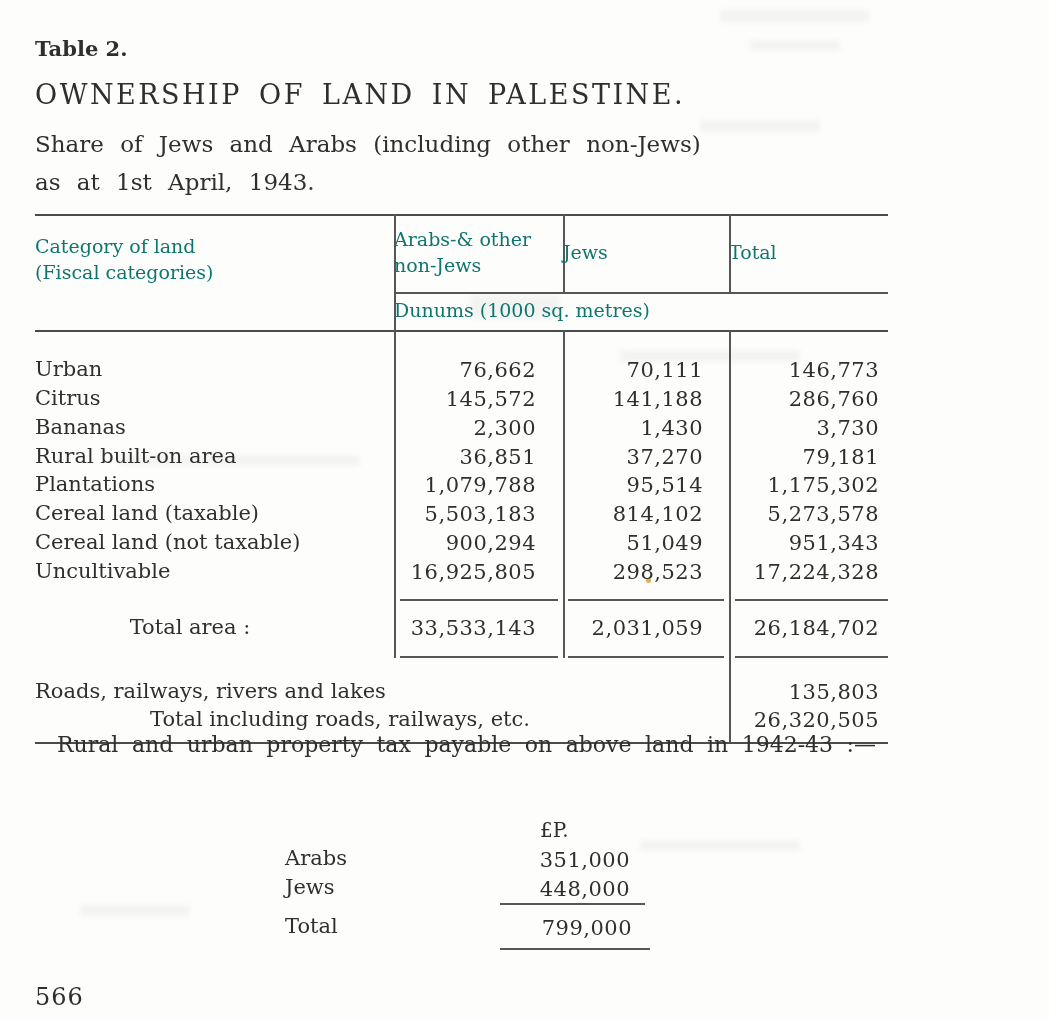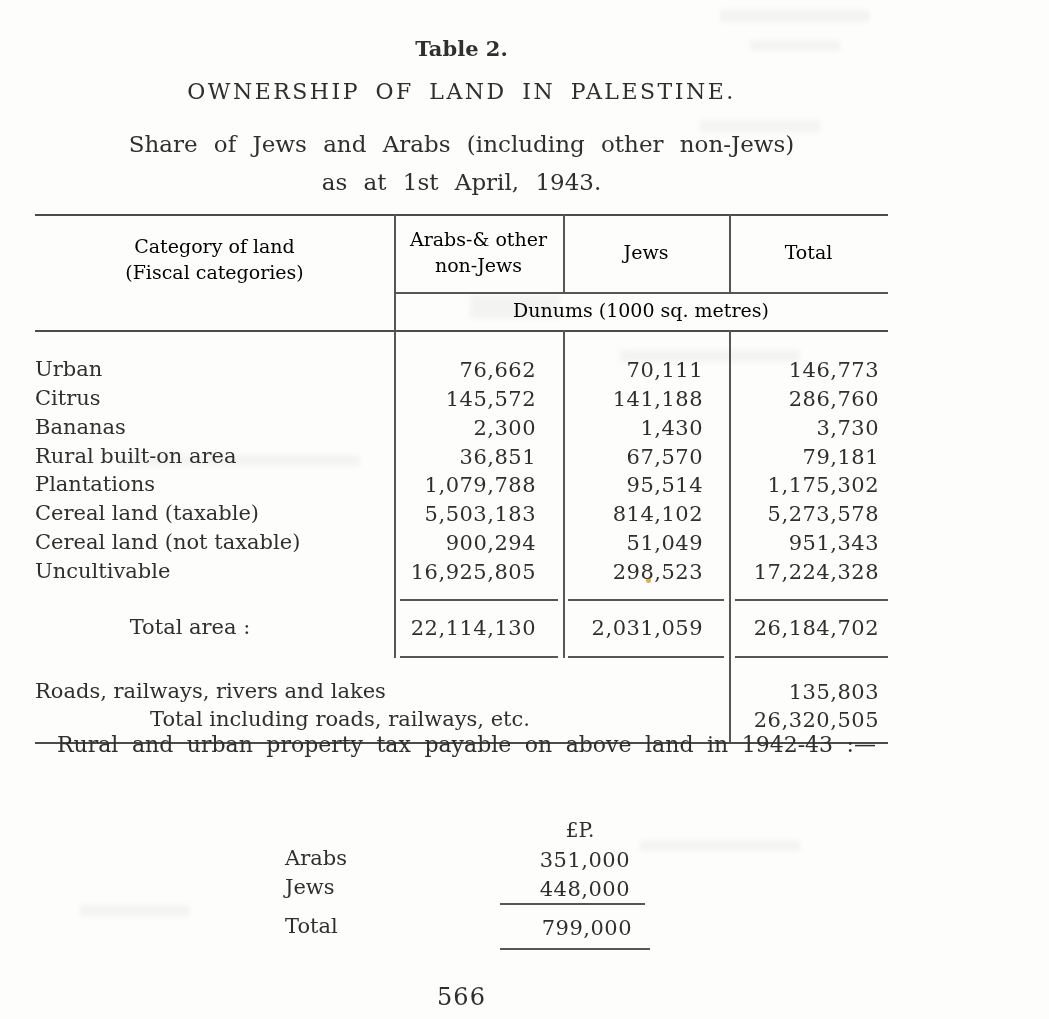--- a/index.html
+++ b/index.html
@@ -5,29 +5,29 @@
   html,body{margin:0;padding:0;background:#ffffff;}
   #page{
     position:relative;
     width:1049px;height:1019px;
     background:#fdfdfc;
     font-family:"DejaVu Serif","Liberation Serif",serif;
     color:#2f2f2f;
     overflow:hidden;
   }
   .abs{position:absolute;}
-  .ctr{text-align:center;}
+  .ctr{text-align:left;}
   .rgt{text-align:right;}
   .hline{position:absolute;background:#4c4c4c;height:2px;}
   .hline.thin{height:1.5px;background:#565656;}
   .vline{position:absolute;background:#565656;width:1.5px;}
   .t-label{font-weight:bold;font-size:21px;}
-  .t-main{font-size:22px;letter-spacing:2.5px;word-spacing:6px;}
+  .t-main{font-size:27px;letter-spacing:2.5px;word-spacing:6px;}
   .t-sub{font-size:23px;word-spacing:9px;}
-  .hdr{font-size:19px;line-height:26px;color:#000000;}
+  .hdr{font-size:19px;line-height:26px;color:#0f766e;}
   .cell{font-size:21px;line-height:27px;white-space:nowrap;}
   .num{font-size:21px;line-height:27px;letter-spacing:0.5px;}
   .taxhead{font-size:22px;word-spacing:6.5px;white-space:nowrap;}
   .ghost{position:absolute;background:#7c8f7f;opacity:0.07;filter:blur(2.5px);border-radius:2px;}
   .speck{position:absolute;width:5px;height:5px;border-radius:50%;background:#d9a427;opacity:0.85;}
   .pageno{font-size:24px;letter-spacing:1px;}
 </style>
 </head>
 <body>
 
@@ -84,21 +84,21 @@
   </div>
   <div>
     <div class="abs cell" style="left:35px;top:414px;">Bananas</div>
     <div class="abs num rgt" style="left:400px;top:415px;width:136px;">2,300</div>
     <div class="abs num rgt" style="left:567px;top:415px;width:136px;">1,430</div>
     <div class="abs num rgt" style="left:737px;top:415px;width:142px;">3,730</div>
   </div>
   <div>
     <div class="abs cell" style="left:35px;top:443px;">Rural built-on area</div>
     <div class="abs num rgt" style="left:400px;top:444px;width:136px;">36,851</div>
-    <div class="abs num rgt" style="left:567px;top:444px;width:136px;">67,570</div>
+    <div class="abs num rgt" style="left:567px;top:444px;width:136px;">37,270</div>
     <div class="abs num rgt" style="left:737px;top:444px;width:142px;">79,181</div>
   </div>
   <div>
     <div class="abs cell" style="left:35px;top:471px;">Plantations</div>
     <div class="abs num rgt" style="left:400px;top:472px;width:136px;">1,079,788</div>
     <div class="abs num rgt" style="left:567px;top:472px;width:136px;">95,514</div>
     <div class="abs num rgt" style="left:737px;top:472px;width:142px;">1,175,302</div>
   </div>
   <div>
     <div class="abs cell" style="left:35px;top:500px;">Cereal land (taxable)</div>
@@ -121,21 +121,21 @@
 
   <div class="hline thin" style="left:400px;top:599px;width:158px;"></div>
   <div class="hline thin" style="left:568px;top:599px;width:156px;"></div>
   <div class="hline thin" style="left:735px;top:599px;width:153px;"></div>
   <div class="hline thin" style="left:400px;top:656px;width:158px;"></div>
   <div class="hline thin" style="left:568px;top:656px;width:156px;"></div>
   <div class="hline thin" style="left:735px;top:656px;width:153px;"></div>
 
   <div>
     <div class="abs cell rgt" style="left:35px;top:614px;width:310px;text-align:center;">Total area :</div>
-    <div class="abs num rgt" style="left:400px;top:615px;width:136px;">22,114,130</div>
+    <div class="abs num rgt" style="left:400px;top:615px;width:136px;">33,533,143</div>
     <div class="abs num rgt" style="left:567px;top:615px;width:136px;">2,031,059</div>
     <div class="abs num rgt" style="left:737px;top:615px;width:142px;">26,184,702</div>
   </div>
 
   <div>
     <div class="abs cell" style="left:35px;top:678px;">Roads, railways, rivers and lakes</div>
     <div class="abs num rgt" style="left:737px;top:679px;width:142px;">135,803</div>
   </div>
   <div>
     <div class="abs cell" style="left:150px;top:706px;">Total including roads, railways, etc.</div>

